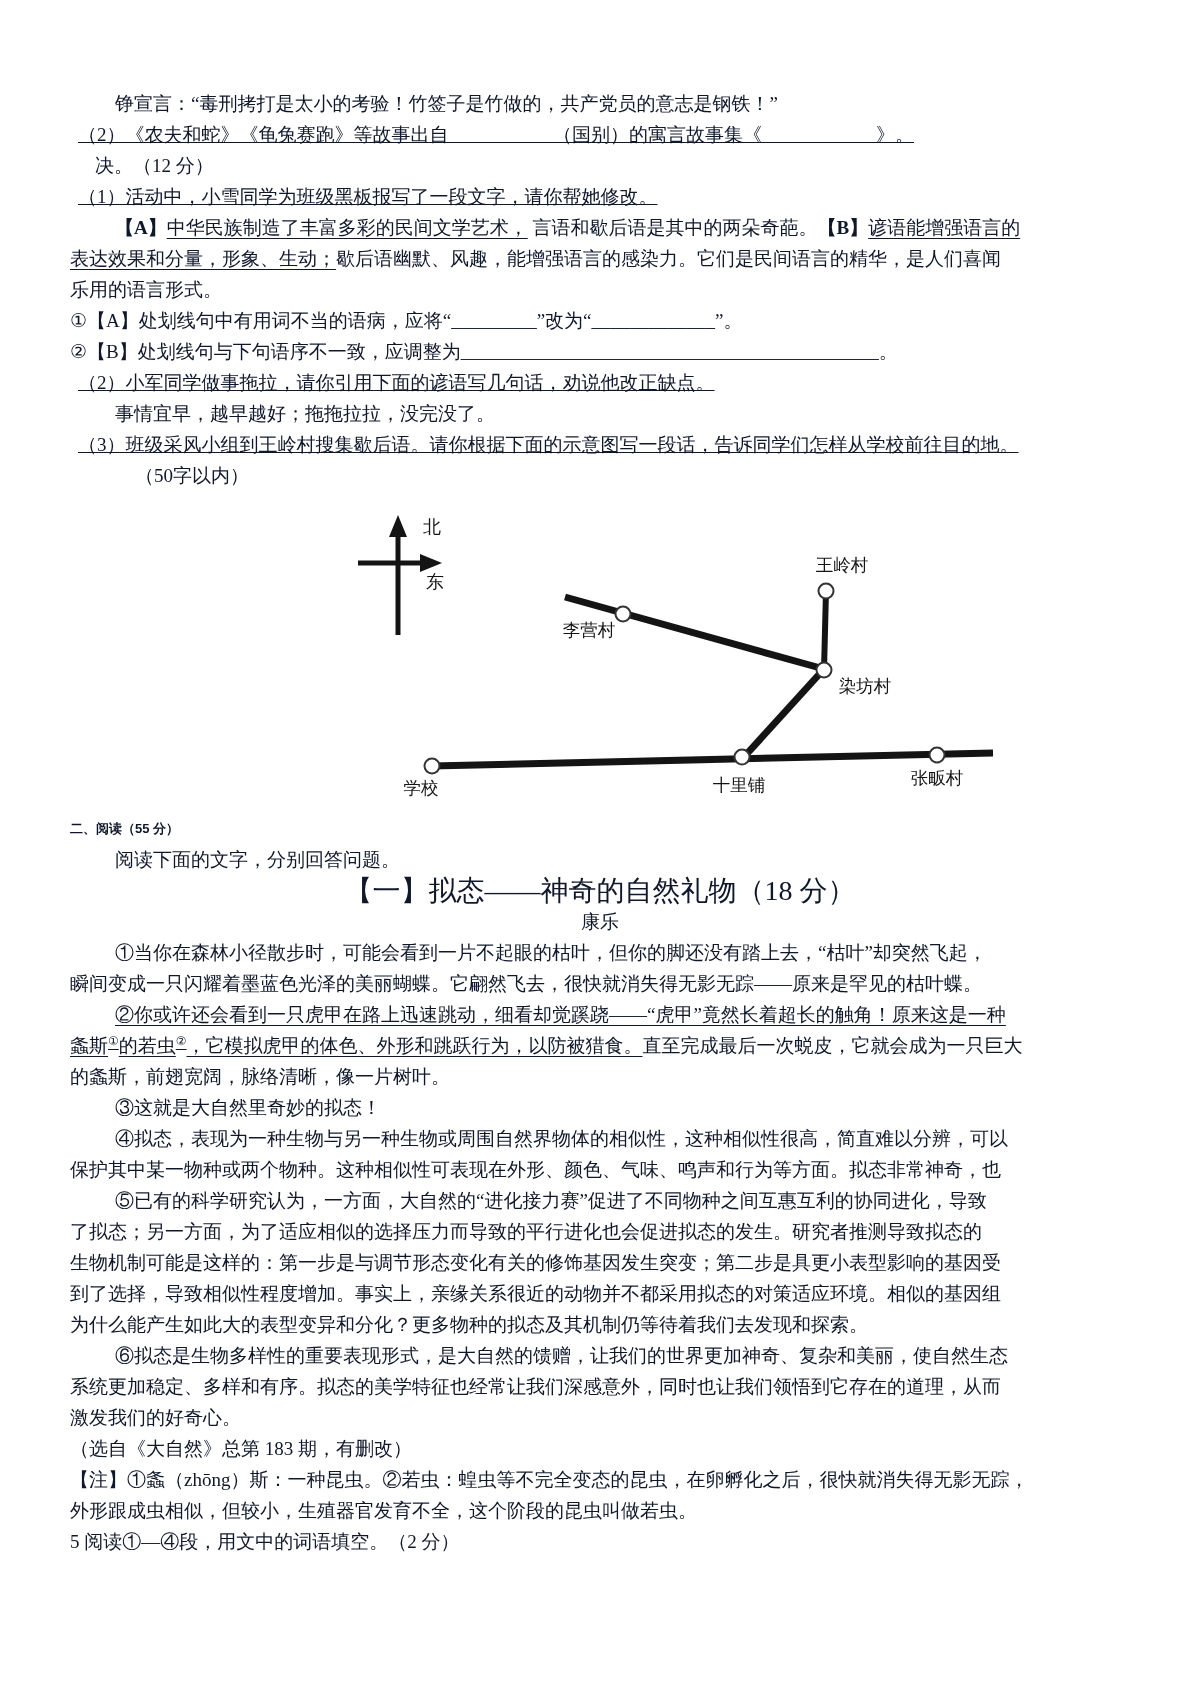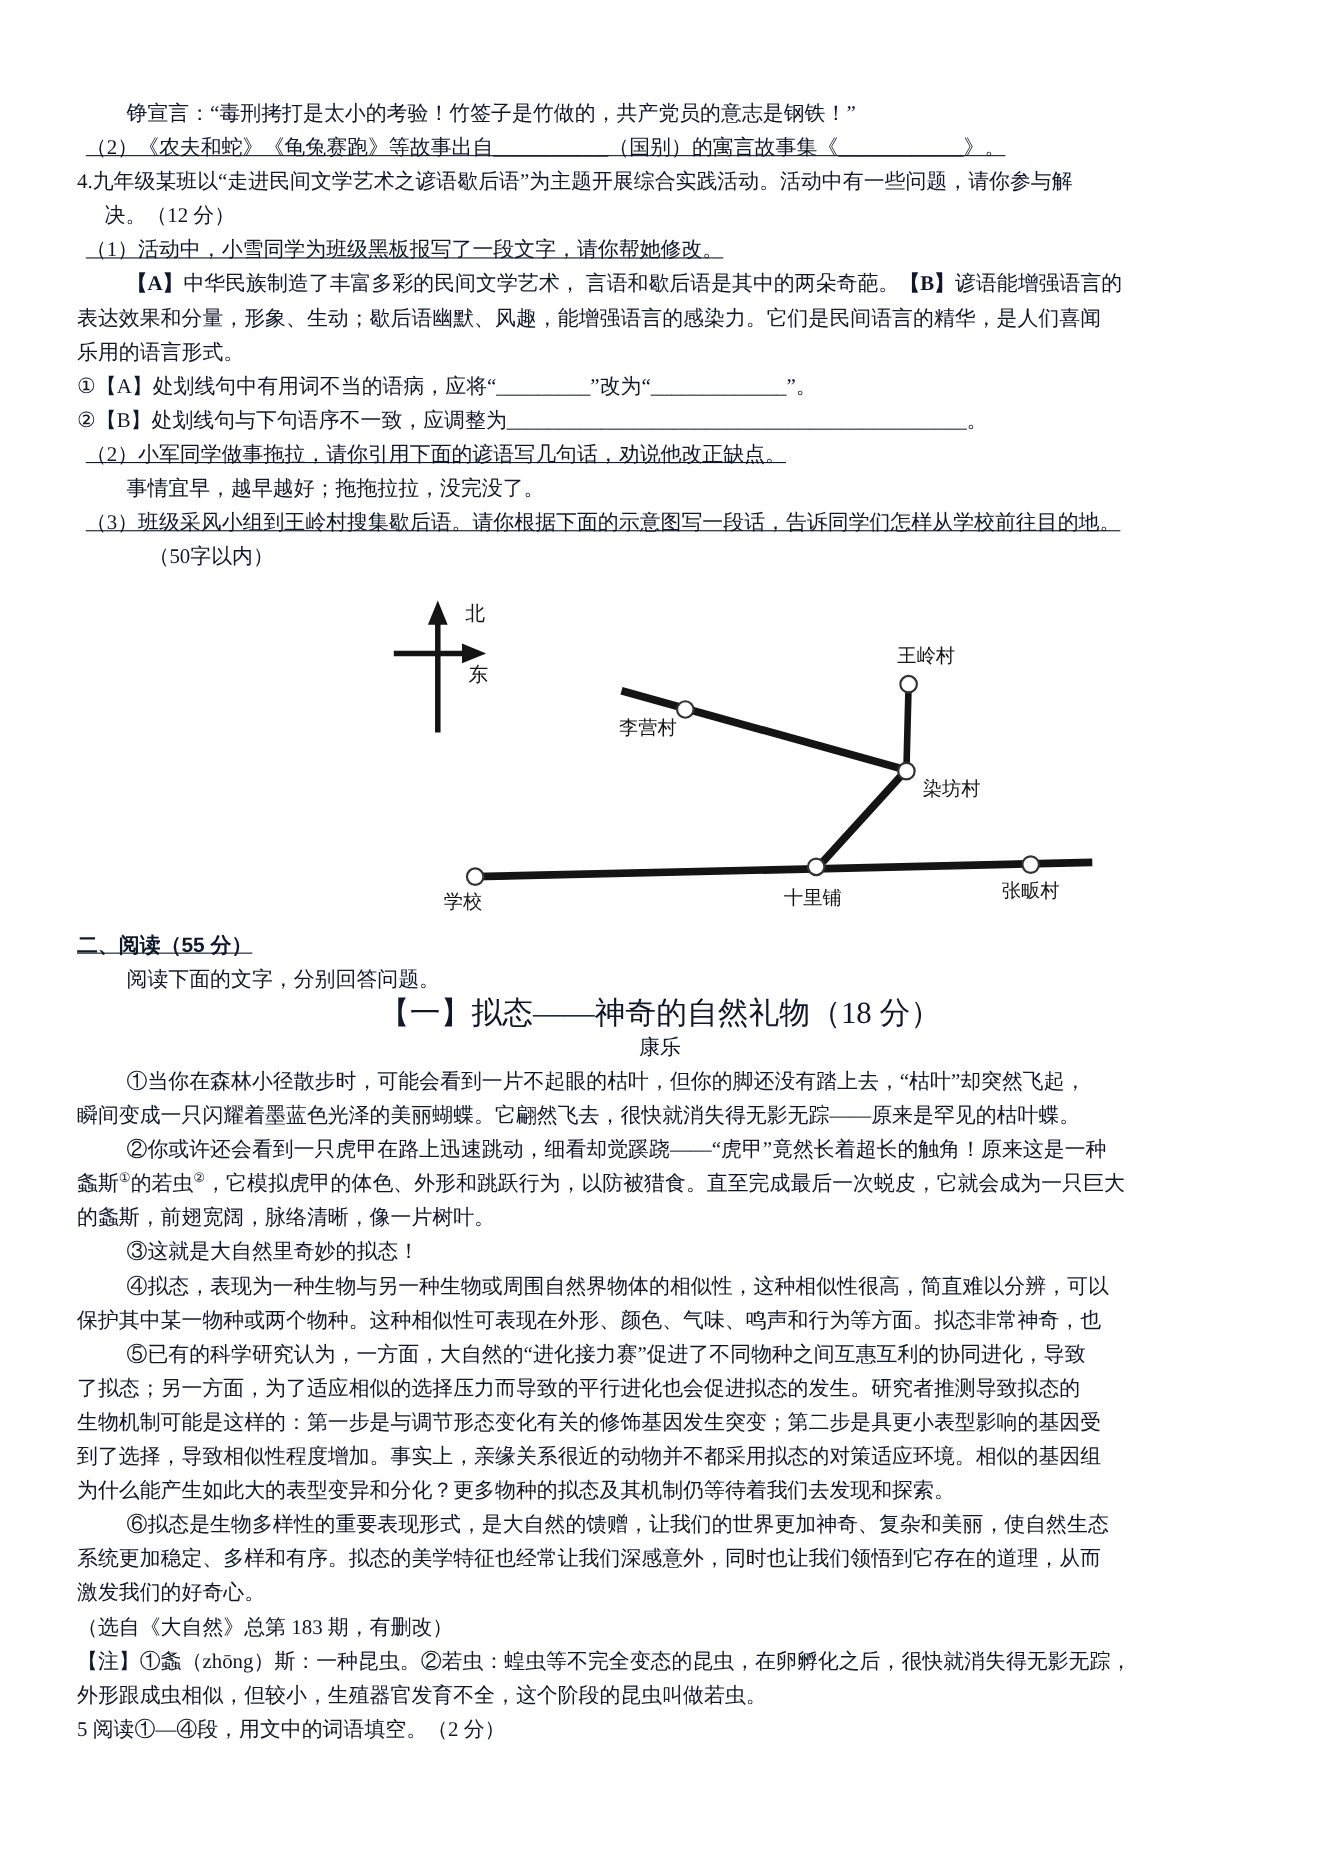--- a/index.html
+++ b/index.html
@@ -10,42 +10,41 @@
   }
   .content { padding:88px 70px 0 70px; font-size:19px; line-height:31px; }
   .line { min-height:31px; text-align:justify; white-space:nowrap; }
   .ind1 { padding-left:8px;text-decoration:underline; }
   .ind2 { padding-left:25px; }
   .ind3 { padding-left:45px; }
   .ind4 { padding-left:65px; }
   .center { text-align:center; white-space:normal; }
   .right  { text-align:left; }
   .bold { font-weight:bold; }
-  .h2 { font-size:19px; font-weight:bold; font-family:"Liberation Sans","DejaVu Sans",sans-serif;text-decoration:underline; }
+  .h2 { font-size:13px; font-weight:bold; font-family:"Liberation Sans","DejaVu Sans",sans-serif; }
   .title { font-size:28px; font-weight:normal; }
-  .u { text-underline-offset:4px; }
+  .u { text-decoration:underline; text-underline-offset:4px; }
   .sup { font-size:12px; vertical-align:super; line-height:0; }
   .map { display:block; margin-top:4px; }
   .map text { font-size:17.5px; fill:#141414; font-family:"Liberation Serif","DejaVu Serif",serif; }
   .map .compass-label { font-size:18px; }
   .road { stroke:#141414; stroke-width:7; }
   .road-thin { stroke:#141414; stroke-width:6; }
   .compass-stroke { stroke:#141414; stroke-width:5; }
   .node { fill:#ffffff; stroke:#333333; stroke-width:2; }
 </style>
 </head>
 <body>
 
 <div class="page">
   <div class="content">
 
     <div class="line ind3">铮宣言：“毒刑拷打是太小的考验！竹签子是竹做的，共产党员的意志是钢铁！”</div>
     <div class="line ind1">（2）《农夫和蛇》《龟兔赛跑》等故事出自___________（国别）的寓言故事集《____________》。</div>
 
-    <div class="line">4.九年级某班以“走进民间文学艺术之谚语歇后语”为主题开展综合实践活动。活动中有一些问题，请你参与解</div>
     <div class="line ind2">决。（12 分）</div>
     <div class="line ind1">（1）活动中，小雪同学为班级黑板报写了一段文字，请你帮她修改。</div>
 
     <div class="line ind3">
       <span class="bold">【A】</span><span class="u">中华民族制造了丰富多彩的民间文学艺术，</span><span> 言语和歇后语是其中的两朵奇葩。</span><span class="bold">【B】</span><span class="u">谚语能增强语言的</span>
     </div>
     <div class="line">
       <span class="u">表达效果和分量，形象、生动；</span><span>歇后语幽默、风趣，能增强语言的感染力。它们是民间语言的精华，是人们喜闻</span>
     </div>
     <div class="line">乐用的语言形式。</div>

